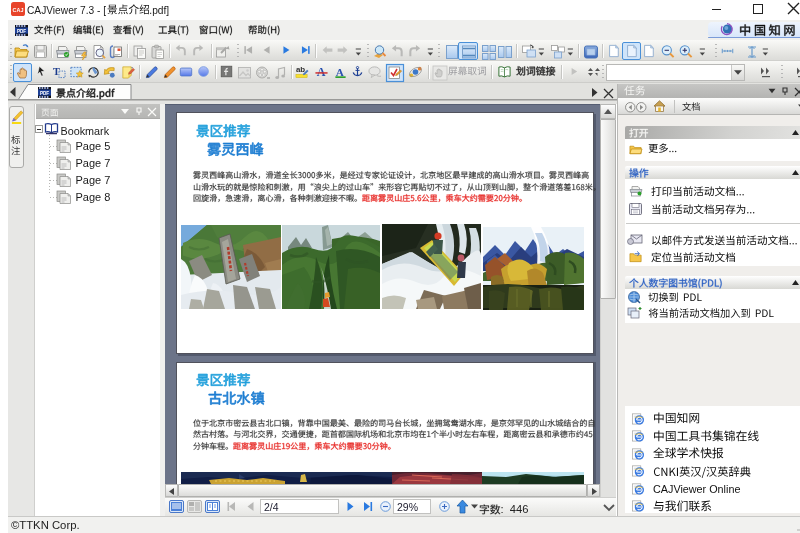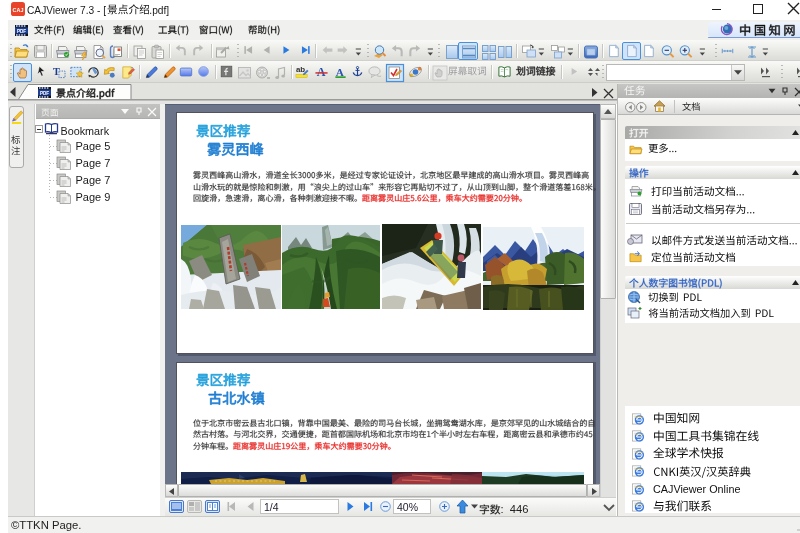--- a/index.html
+++ b/index.html
@@ -861,21 +861,21 @@
       <path d="M5.5 8h5M5.5 10h5M5.5 12h3" stroke="#a8a8a6" stroke-width=".7"></path>
     </svg>
     <div style="position:absolute;left:67.5px;top:174px;font:400 11px 'Liberation Sans',sans-serif;color:#1a1a1a;letter-spacing:normal;white-space:nowrap">Page 7</div>
     <div style="position:absolute;left:42px;top:197px;width:8px;height:1px;background:repeating-linear-gradient(90deg,#b8b8b6 0 1px,transparent 1px 3px)"></div>
     <svg class="ic" style="left:48px;top:190px" width="15" height="15" viewBox="0 0 15 15">
       <rect x="1" y="1" width="8.5" height="10.5" fill="#c9c9c7" stroke="#8a8a88" stroke-width=".7"></rect>
       <path d="M4 3.5h8l2.5 2.5v7.5H4z" fill="#efefed" stroke="#8a8a88" stroke-width=".7"></path>
       <path d="M12 3.5L14.5 6H12z" fill="#d8d8d6" stroke="#8a8a88" stroke-width=".5"></path>
       <path d="M5.5 8h5M5.5 10h5M5.5 12h3" stroke="#a8a8a6" stroke-width=".7"></path>
     </svg>
-    <div style="position:absolute;left:67.5px;top:191px;font:400 11px 'Liberation Sans',sans-serif;color:#1a1a1a;letter-spacing:normal;white-space:nowrap">Page 9</div>
+    <div style="position:absolute;left:67.5px;top:191px;font:400 11px 'Liberation Sans',sans-serif;color:#1a1a1a;letter-spacing:normal;white-space:nowrap">Page 8</div>
     <div style="position:absolute;left:152px;top:104px;width:5px;height:412px;background:#f0f0ee"></div>
     <div style="position:absolute;left:157px;top:104px;width:435px;height:412px;background:#6c7489;border-top:1px solid #565e73"></div>
     <div style="position:absolute;left:168px;top:112px;width:418px;height:242px;background:#fff;border:1.5px solid #51525c;box-shadow:2px 2px 0 #535a6d"></div>
     <div style="position:absolute;left:168px;top:362px;width:418px;height:122px;background:#fff;border:1.5px solid #51525c;border-bottom:none;box-shadow:2px 0 0 #535a6d"></div>
     <svg class="tr" style="left:187.5px;top:124.0px" width="54.4" height="15.0" viewBox="0 -225 1024 282">
       <g fill="#23a0dc" stroke="#23a0dc" stroke-width="14">
         <use href="#g0" x="0"></use>
         <use href="#g43" x="256"></use>
         <use href="#g44" x="512"></use>
         <use href="#g45" x="768"></use>
@@ -1370,34 +1370,34 @@
       <path d="M2 3h2M2 5h2M7 3h2M7 5h2" stroke="#4a80d8" stroke-width=".8"></path>
     </svg>
     <svg class="ic" style="left:218px;top:501px" width="11" height="11" viewBox="0 0 11 11">
       <path d="M9 1L3 5.5 9 10z" fill="#b8b8b6"></path>
       <rect x="1.5" y="1" width="1.6" height="9" fill="#b8b8b6"></rect>
     </svg>
     <svg class="ic" style="left:237px;top:501px" width="11" height="11" viewBox="0 0 11 11">
       <path d="M8.5 1L2.5 5.5 8.5 10z" fill="#b8b8b6"></path>
     </svg>
     <div style="position:absolute;left:252px;top:499px;width:79px;height:15px;background:#fff;border:1px solid #c2c2c0"></div>
-    <div style="position:absolute;left:256px;top:501px;font:400 10.5px 'Liberation Sans',sans-serif;color:#223;letter-spacing:normal;white-space:nowrap">1/4</div>
+    <div style="position:absolute;left:256px;top:501px;font:400 10.5px 'Liberation Sans',sans-serif;color:#223;letter-spacing:normal;white-space:nowrap">2/4</div>
     <svg class="ic" style="left:337px;top:501px" width="11" height="11" viewBox="0 0 11 11">
       <path d="M2.5 1l6 4.5-6 4.5z" fill="#2a7ae0"></path>
     </svg>
     <svg class="ic" style="left:354px;top:501px" width="11" height="11" viewBox="0 0 11 11">
       <path d="M2 1l6 4.5L2 10z" fill="#2a7ae0"></path>
       <rect x="8.5" y="1" width="1.6" height="9" fill="#2a7ae0"></rect>
     </svg>
     <svg class="ic" style="left:372px;top:501px" width="11" height="11" viewBox="0 0 11 11">
       <circle cx="5.5" cy="5.5" r="4.8" fill="#eaf2fc" stroke="#6a9ad8" stroke-width="1"></circle>
       <path d="M3 5.5h5" stroke="#3a6ac0" stroke-width="1.1"></path>
     </svg>
     <div style="position:absolute;left:385px;top:499px;width:38px;height:15px;background:#fff;border:1px solid #c2c2c0"></div>
-    <div style="position:absolute;left:389px;top:501px;font:400 10.5px 'Liberation Sans',sans-serif;color:#223;letter-spacing:normal;white-space:nowrap">40%</div>
+    <div style="position:absolute;left:389px;top:501px;font:400 10.5px 'Liberation Sans',sans-serif;color:#223;letter-spacing:normal;white-space:nowrap">29%</div>
     <svg class="ic" style="left:431px;top:501px" width="11" height="11" viewBox="0 0 11 11">
       <circle cx="5.5" cy="5.5" r="4.8" fill="#eaf2fc" stroke="#6a9ad8" stroke-width="1"></circle>
       <path d="M3 5.5h5M5.5 3v5" stroke="#3a6ac0" stroke-width="1.1"></path>
     </svg>
     <svg class="ic" style="left:449px;top:500px" width="11" height="13" viewBox="0 0 11 13">
       <path d="M5.5 0L0 6h3v7h5V6h3z" fill="#3a8ae0" stroke="#1a5aa0" stroke-width=".7"></path>
     </svg>
     <svg class="ic" style="left:463px;top:504px" width="7" height="6" viewBox="0 0 7 5">
       <path d="M0 0l3.5 4L7 0z" fill="#444"></path>
     </svg>
@@ -1405,21 +1405,21 @@
       <g fill="#222" stroke="#222" stroke-width="4">
         <use href="#g193" x="0"></use>
         <use href="#g194" x="256"></use>
       </g>
     </svg>
     <div style="position:absolute;left:492.5px;top:502.5px;font:400 11.2px 'Liberation Sans',sans-serif;color:#222;letter-spacing:normal;white-space:nowrap">:&nbsp; 446</div>
     <svg class="ic" style="left:596px;top:504px" width="10" height="8" viewBox="0 0 10 6">
       <path d="M0 0l5 5 5-5" fill="none" stroke="#555" stroke-width="1.8"></path>
     </svg>
     <div style="position:absolute;left:0px;top:516px;width:800px;height:17px;background:#f1f1ef;border-top:1px solid #c9c9c7"></div>
-    <div style="position:absolute;left:3px;top:519px;font:400 11.3px 'Liberation Sans',sans-serif;color:#222;letter-spacing:normal;white-space:nowrap">©TTKN Page.</div>
+    <div style="position:absolute;left:3px;top:519px;font:400 11.3px 'Liberation Sans',sans-serif;color:#222;letter-spacing:normal;white-space:nowrap">©TTKN Corp.</div>
     <svg class="ic" style="left:788px;top:521px" width="10" height="10" viewBox="0 0 10 10">
       <path d="M9 1v8H1M9 5v4H5M9 8v1h-1" stroke="#b0b0ae" stroke-width="1.2" fill="none"></path>
     </svg>
     <div style="position:absolute;left:609px;top:84px;width:191px;height:432px;background:#f0eeeb;border-left:1px solid #b8b8b6"></div>
     <div style="position:absolute;left:610px;top:84px;width:190px;height:14px;background:linear-gradient(#c6c6c4,#b4b4b2)"></div>
     <svg class="tr" style="left:616.0px;top:85.3px" width="21.6" height="11.9" viewBox="0 -225 512 282">
       <g fill="#f8f8f6">
         <use href="#g195" x="0"></use>
         <use href="#g196" x="256"></use>
       </g>

